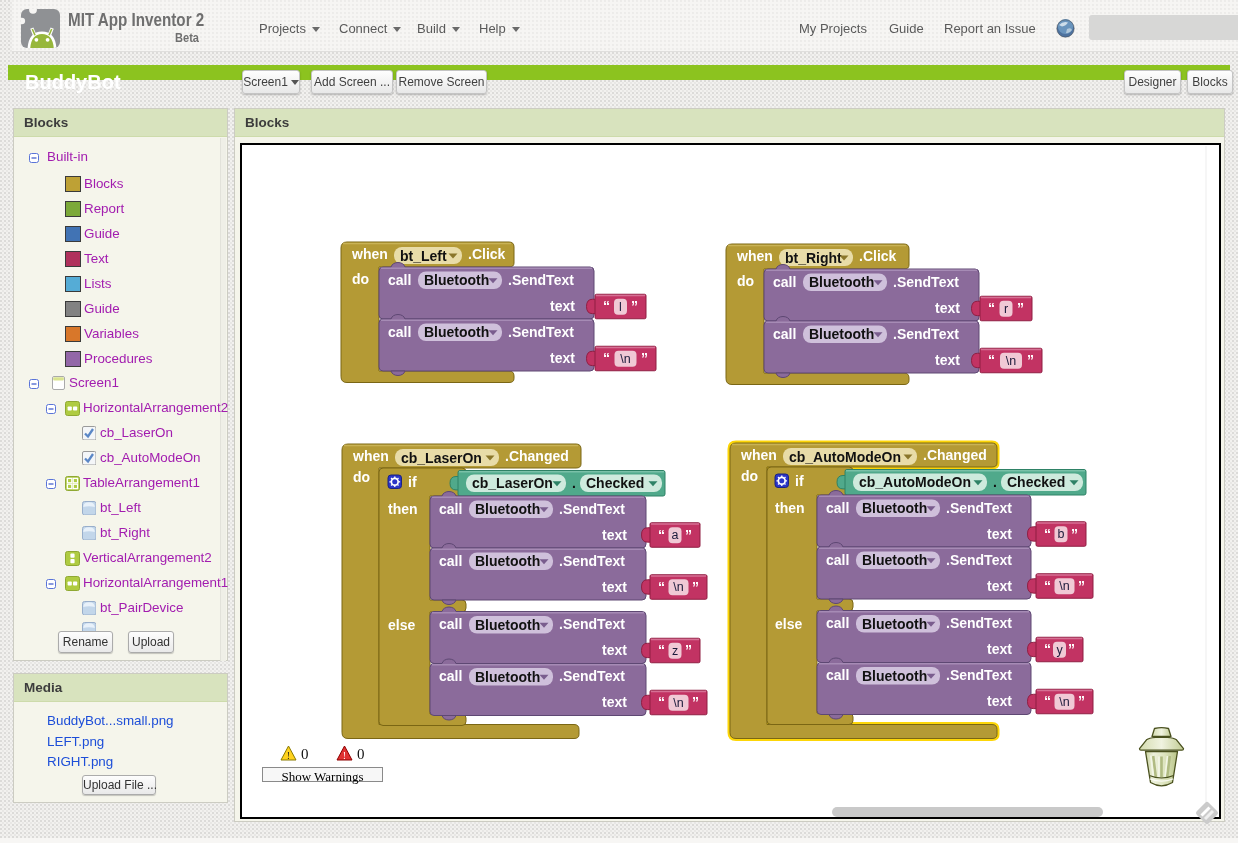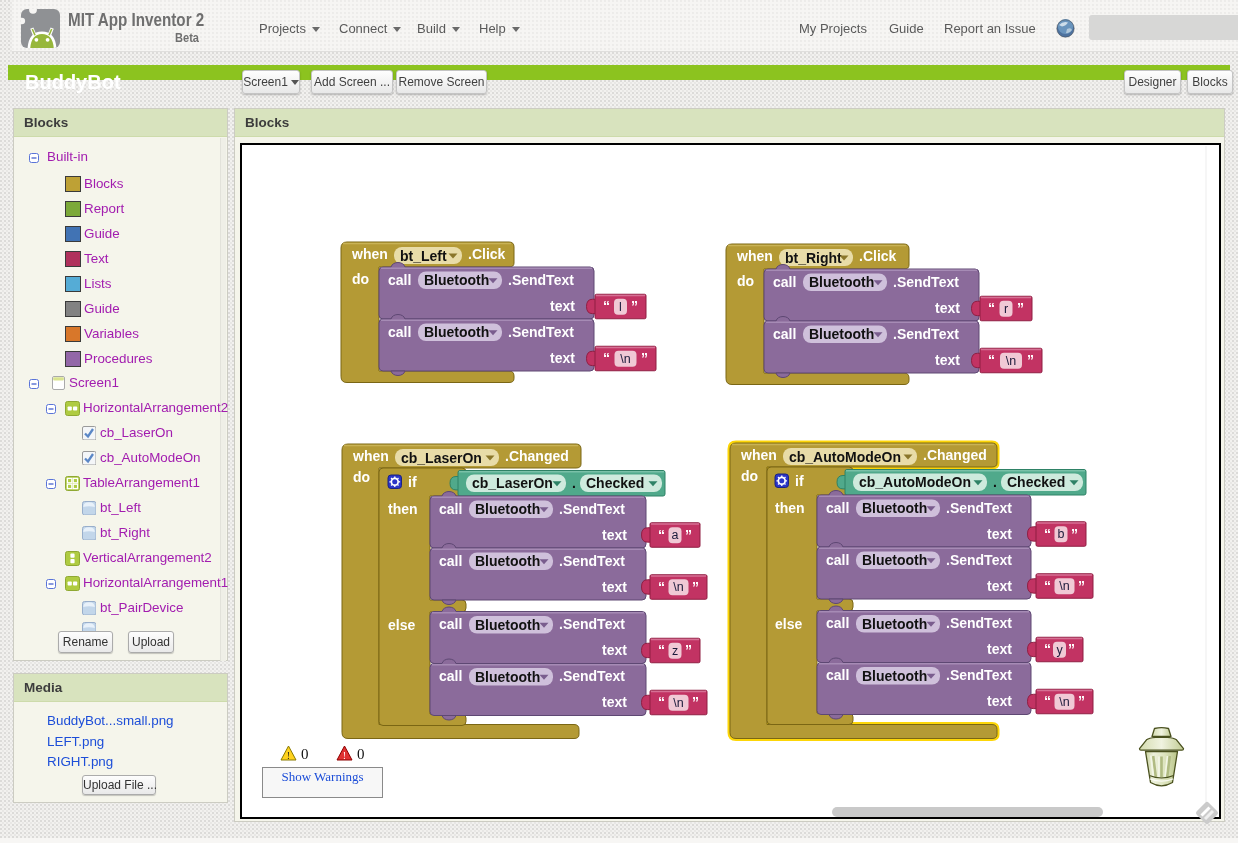--- a/index.html
+++ b/index.html
@@ -26,21 +26,21 @@
 #greenbar{position:absolute;left:8px;top:65px;width:1222px;height:15px;background:#8CC31F}
 #appname{position:absolute;left:17px;top:6px;font-size:20px;font-weight:bold;color:#FFFFFF}
 .gbtn{position:absolute;top:5px;height:24px;background:linear-gradient(#FEFEFE,#E8E8E8);border:1px solid #C4C4C4;border-radius:3px;font-size:12px;color:#3F3F3F;text-align:center;box-shadow:0 1px 2px rgba(0,0,0,0.25);line-height:22px;white-space:nowrap}
 .panel{position:absolute;background:#F5F5EB;border:1px solid #CCCCC2}
 .phead{height:28px;background:#D8E3BE;border-bottom:1px solid #CDDBAB;font-size:13.5px;font-weight:bold;color:#3C3C3C;line-height:28px;padding-left:10px}
 .trow{position:absolute;height:20px;font-size:13.4px;color:#a21caf;white-space:nowrap;z-index:2}
 .mitem{position:absolute;font-size:13.4px;color:#1d4ed8;white-space:nowrap}
 .wbtn{position:absolute;background:linear-gradient(#FDFDFD,#E9E9E9);border:1px solid #ABABAB;border-radius:3px;font-size:12px;color:#333;text-align:center;box-shadow:0 1px 1px rgba(0,0,0,0.2);white-space:nowrap}
 #canvas{position:absolute;left:240px;top:143px;width:981px;height:676px;background:#FFFFFF;border:2px solid #000}
 #footer{position:absolute;left:0px;top:838px;width:1238px;height:5px;background:#F7F6F4;text-align:center;font-size:13px;line-height:13px;color:#9A9A9A;overflow:visible}
-#showw{position:absolute;left:262px;top:767px;width:121px;height:31px;border:1px solid #8A8A8A;background:#F7F7F7;font-family:"Liberation Serif",serif;font-size:13px;color:#1d4ed8;text-align:center;line-height:17px}
+#showw{position:absolute;left:262px;top:767px;width:121px;height:15px;border:1px solid #8A8A8A;background:#F7F7F7;font-family:"Liberation Serif",serif;font-size:13px;color:#000000;text-align:center;line-height:17px}
 </style></head><body>
 <div id="header">
 <svg class="abs" style="left:8px;top:8px" width="41" height="41" viewBox="0 0 41 41">
 <defs>
         <clipPath id="lgc">
           <rect x="1" y="1" width="39" height="39" rx="6"></rect>
         </clipPath>
       </defs>
 <g clip-path="url(#lgc)">
 <rect x="1" y="1" width="39" height="39" fill="#8F9194"></rect>

